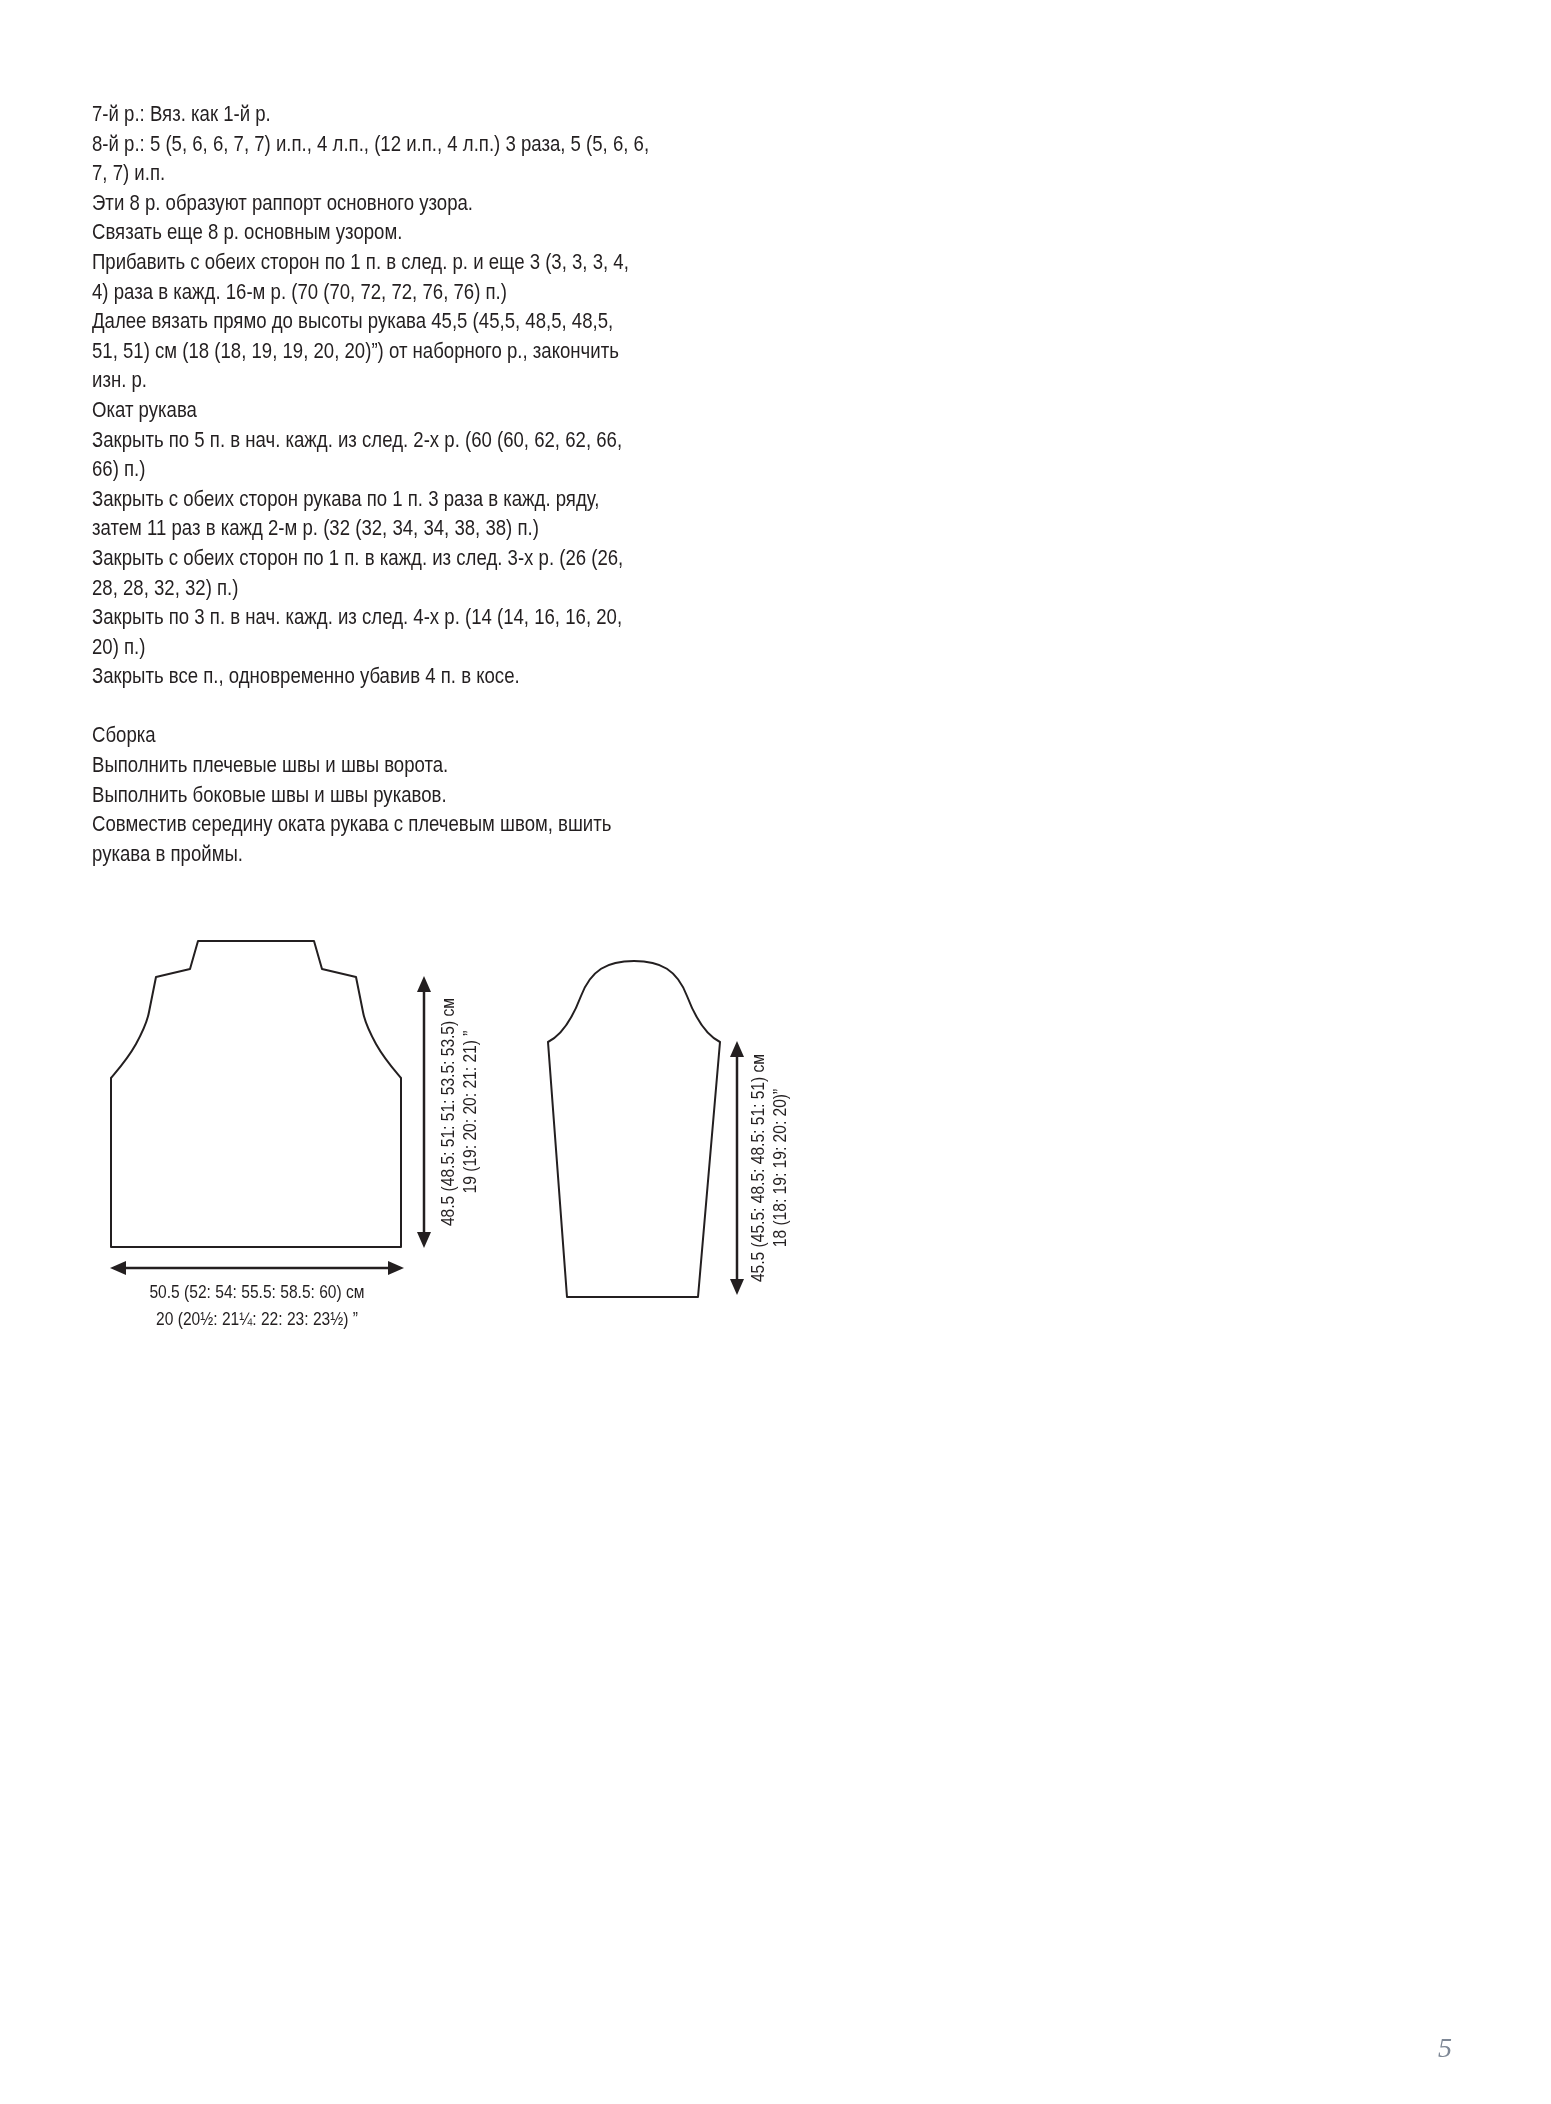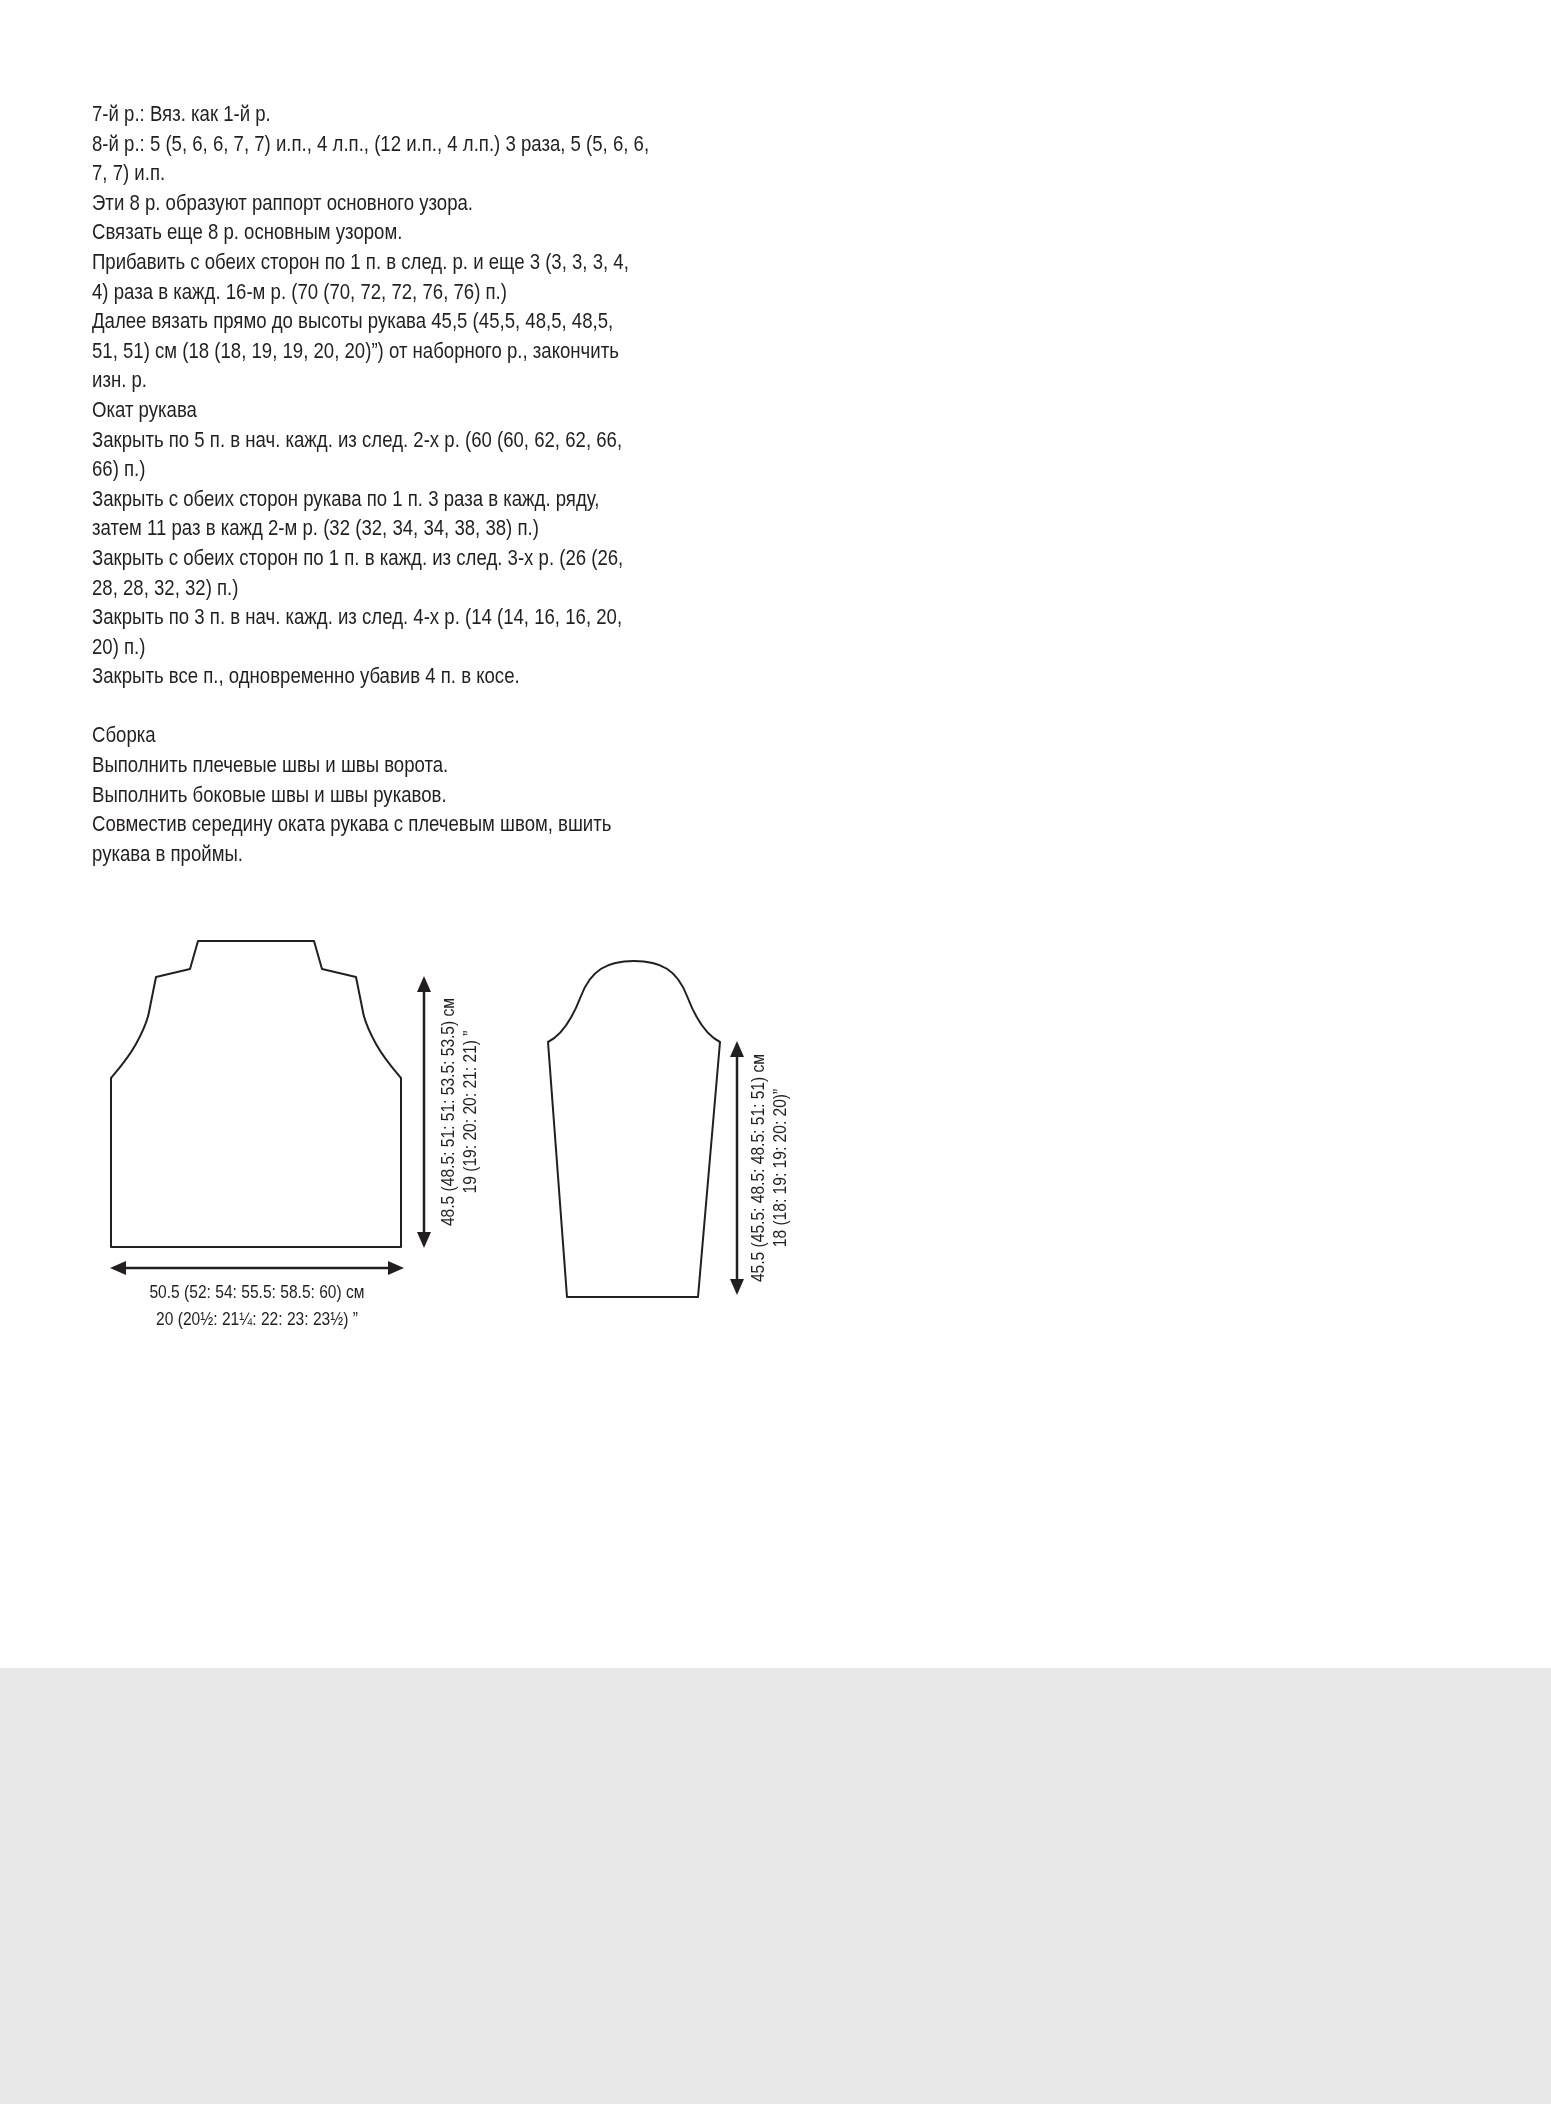--- a/index.html
+++ b/index.html
@@ -1,18 +1,18 @@
 <!DOCTYPE html>
 <html><head>
 <meta charset="utf-8">
 <style>
   html,body { margin:0; padding:0; background:#e8e8e8; }
   .page {
     position:relative;
-    width:1551px; height:1668px;
+    width:1551px; height:2104px;
     margin:0 auto;
     background:#ffffff;
     font-family:"Liberation Sans", sans-serif;
     color:#231f20;
     overflow:hidden;
   }
   .instructions {
     position:absolute;
     left:92px; top:99px;
     transform:scaleX(0.845);

